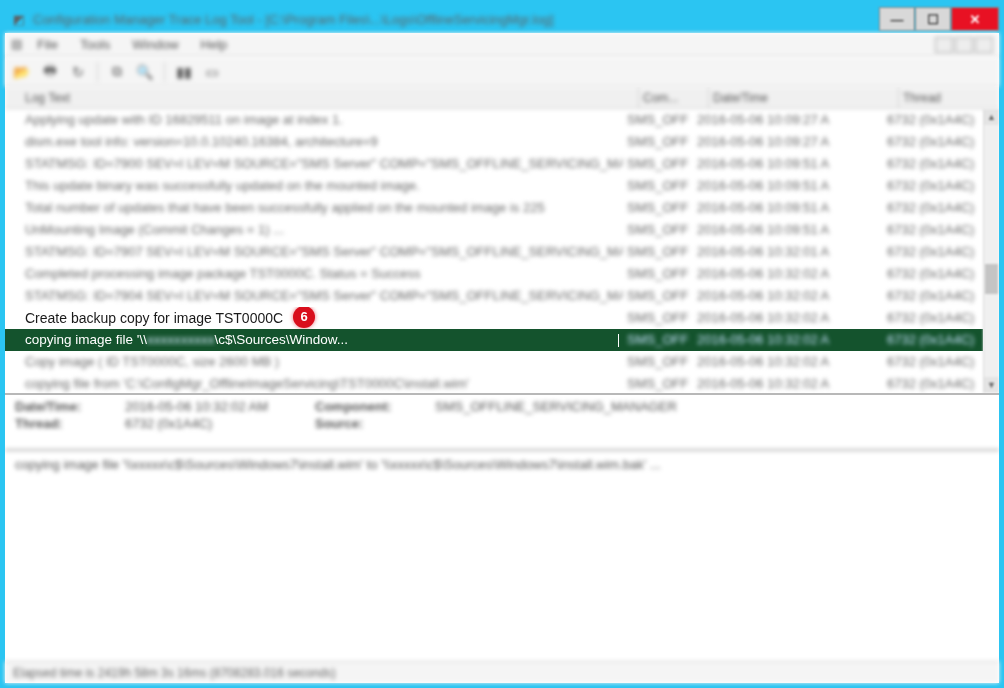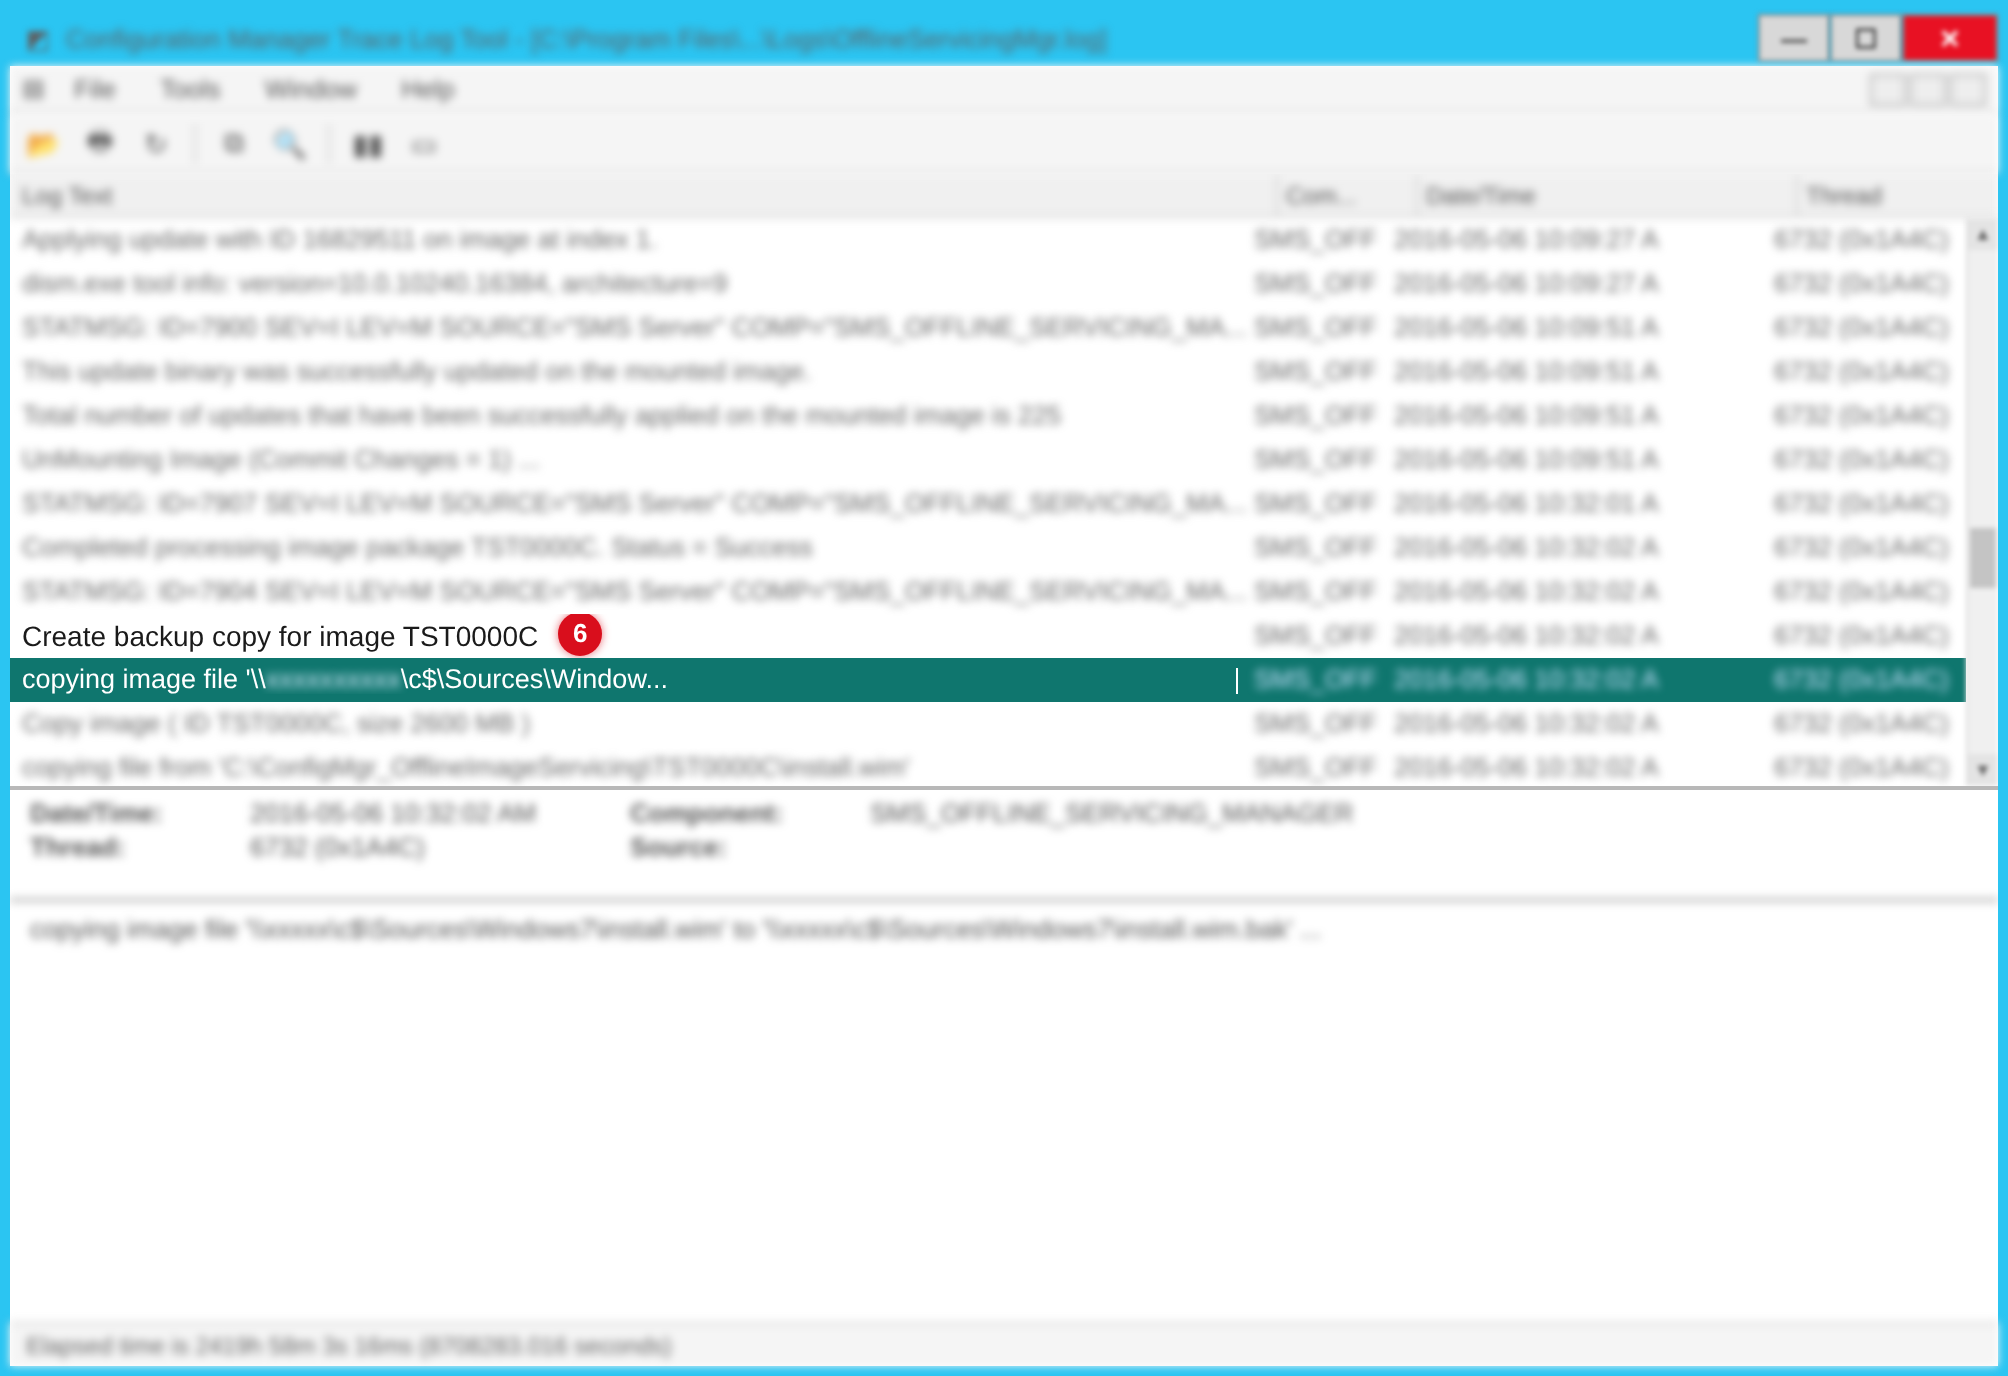--- a/index.html
+++ b/index.html
@@ -19,32 +19,32 @@
   .menubar .childbtns div { width:18px;height:16px;border:1px solid #aaa;background:#eee;}
 
   .toolbar { height: 30px; background: #f5f5f5; border-bottom: 1px solid #d0d0d0; display: flex; align-items: center; padding: 0 6px; gap: 6px; filter: blur(2px);}
   .toolbar .tbtn { width: 22px; height: 22px; display: flex; align-items: center; justify-content: center; font-size: 14px; color: #555; }
   .toolbar .sep { width: 1px; height: 20px; background: #ccc; margin: 0 2px; }
 
   .content { flex: 1; display: flex; flex-direction: column; overflow: hidden; }
 
   .log-pane { flex: 1.55; border-bottom: 2px solid #b8b8b8; position: relative; overflow: hidden; }
   .log-header { height: 22px; background: #f0f0f0; border-bottom: 1px solid #d0d0d0; display: flex; font-size: 12px; color: #555; filter: blur(2px); font-weight: 500;}
-  .col-logtext { flex: 1; padding-left: 6px; display:flex;align-items:center; border-right: 1px solid #d0d0d0;}
+  .col-logtext { flex: 1; padding-left: 20px; display:flex;align-items:center; border-right: 1px solid #d0d0d0;}
   .col-comp { width: 70px; padding-left: 4px; display:flex;align-items:center; border-right: 1px solid #d0d0d0;}
   .col-dt { width: 190px; padding-left: 4px; display:flex;align-items:center; border-right: 1px solid #d0d0d0;}
   .col-thread { width: 100px; padding-left: 4px; display:flex;align-items:center;}
 
   .log-body { position: absolute; top: 22px; left: 0; right: 16px; bottom: 0; overflow: hidden; }
   .log-row { height: 22px; display: flex; align-items: center; font-size: 13px; color: #686868; border-bottom:1px dotted transparent;}
   .log-row.blur { filter: blur(2.2px); }
   .log-row .col-logtext, .log-row .col-comp, .log-row .col-dt, .log-row .col-thread { border:none; overflow:hidden; white-space:nowrap;}
   .log-row.sharp1 .col-logtext { filter: none; color: #1a1a1a; font-size: 14px; }
   .log-row.sharp1 .col-comp, .log-row.sharp1 .col-dt, .log-row.sharp1 .col-thread { filter: blur(2.2px);}
-  .log-row.selected { background: #0f766e; color: #fff; }
+  .log-row.selected { background: #14532d; color: #fff; }
   .log-row.selected .col-logtext { color: #fff; font-size: 13.5px; position: relative;}
   .log-row.selected .col-comp, .log-row.selected .col-dt, .log-row.selected .col-thread { color: #c9e3ff; filter: blur(2px);}
   .log-row.selected .col-logtext .srv { filter: blur(2px); color: #d8ecff; }
   .log-row.selected .caret { position:absolute; right:4px; top:2px; width:1px; height:16px; background:#fff; }
 
   .badge { display:inline-flex; width:22px; height:22px; background:#d90e1c; color:#fff; border-radius:50%; align-items:center; justify-content:center; font-size:13px; font-weight:600; margin-left:10px; box-shadow: 0 0 4px rgba(217,14,28,.6); position:relative; top:-1px;}
 
   .vscroll { position:absolute; top:22px; right:0; bottom:0; width:16px; background:#f0f0f0; border-left:1px solid #dcdcdc; display:flex; flex-direction:column; filter: blur(1.2px);}
   .vscroll .arrow { height:16px; background:#e4e4e4; display:flex;align-items:center;justify-content:center;font-size:9px;color:#666;}
   .vscroll .track { flex:1; position:relative;}

